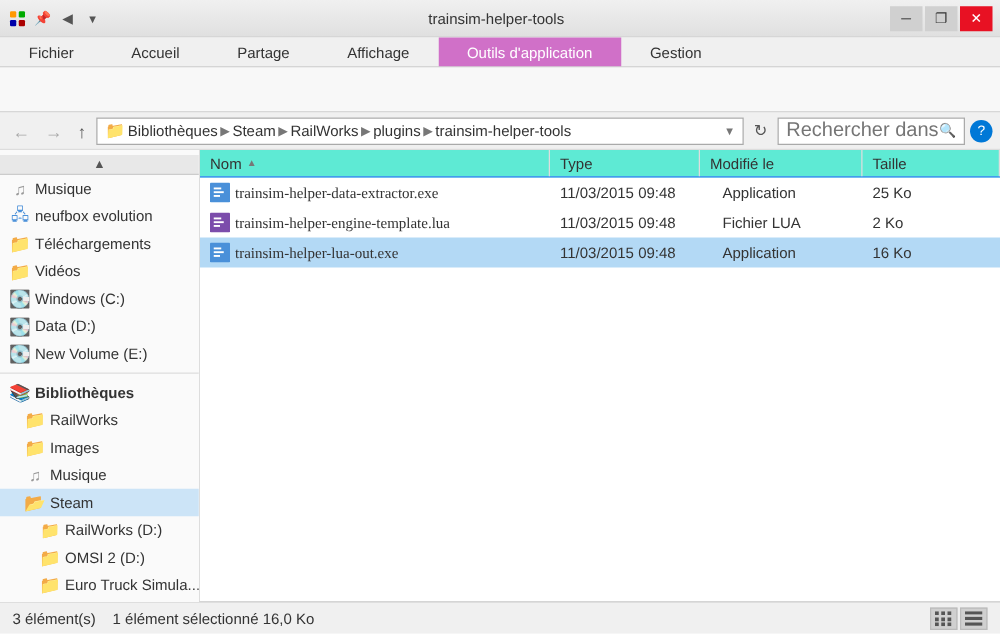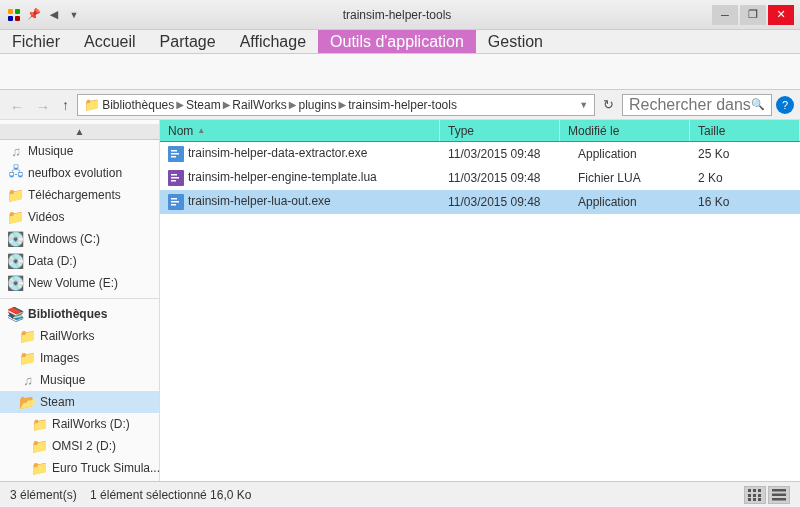--- a/index.html
+++ b/index.html
@@ -22,21 +22,21 @@
       background: #d0d0d0; color: #333;
     }
     .title-btn.close { background: #e81123; color: white; }
     .title-btn.restore { background: #d0d0d0; }
 
     
     .ribbon-tabs {
       display: flex; background: #f0f0f0; border-bottom: 1px solid #ccc; height: 24px;
     }
     .ribbon-tab {
-      padding: 4px 12px; cursor: pointer; font-size: 16px; color: #333;
+      padding: 4px 23px; cursor: pointer; font-size: 12px; color: #333;
       display: flex; align-items: center; border: none; background: none;
     }
     .ribbon-tab.outils {
       background: #d070c8; color: white; border-top: none;
     }
 
     
     .ribbon-bar {
       background: #f8f8f8; border-bottom: 1px solid #ccc; height: 36px;
       display: flex; align-items: center; padding: 0 8px; gap: 16px;
@@ -109,21 +109,21 @@
     .col-type { width: 120px; }
     .col-size { flex: 1; }
 
     .file-list { flex: 1; overflow-y: auto; }
     .file-row {
       display: flex; align-items: center; height: 24px; cursor: pointer;
       border-bottom: 1px solid transparent;
     }
     .file-row.selected-highlight { background: #b3d9f5; }
     .file-cell { padding: 0 8px; font-size: 12px; color: #333; overflow: hidden; white-space: nowrap; }
-    .file-cell-name { width: 280px; display: flex; align-items: flex-start; gap: 4px; }
+    .file-cell-name { width: 280px; display: flex; align-items: flex-end; gap: 4px; font-family: Liberation Serif, serif; }
     .file-cell-date { width: 130px; }
     .file-cell-type { width: 120px; }
     .file-cell-size { flex: 1; }
 
     .file-icon-exe { width: 16px; height: 16px; background: #4a90d9; display: flex; align-items: center; justify-content: center; font-size: 9px; color: white; border-radius: 1px; flex-shrink: 0; }
     .file-icon-lua { width: 16px; height: 16px; background: #7c4dab; display: flex; align-items: center; justify-content: center; font-size: 9px; color: white; border-radius: 1px; flex-shrink: 0; }
 
     
     .status-bar {
       display: flex; align-items: center; justify-content: space-between;

